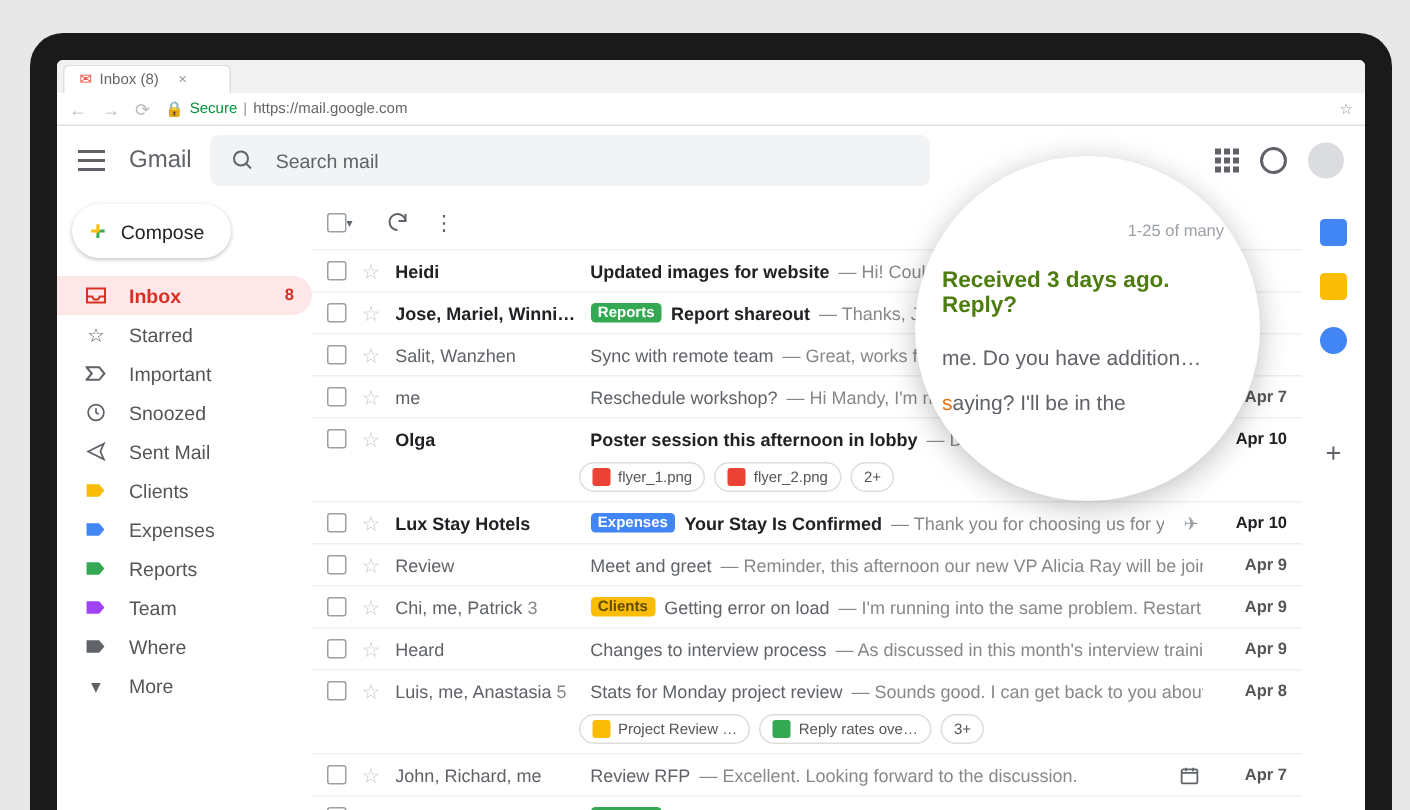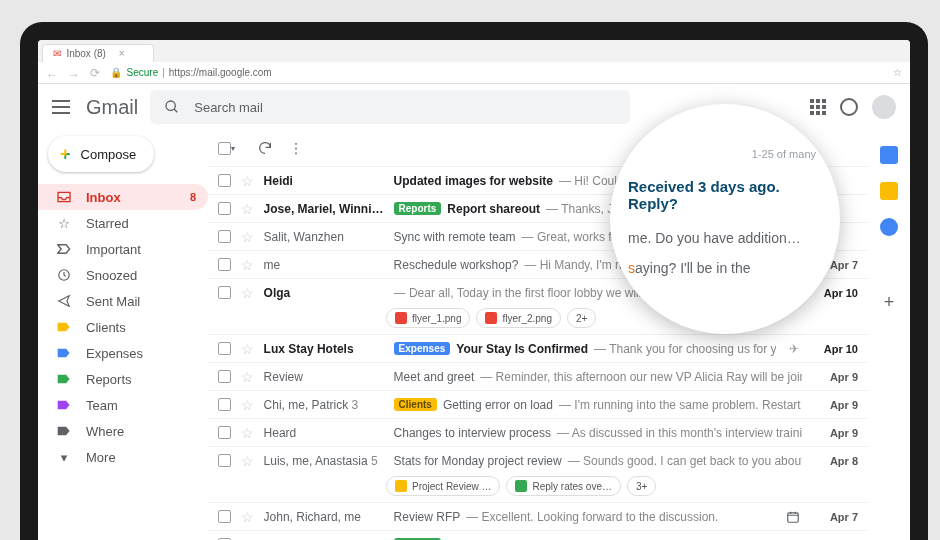--- a/index.html
+++ b/index.html
@@ -9,21 +9,21 @@
   .tabbar { height:22px; background:#f2f2f2; display:flex; align-items:flex-end; font-size:10px; color:#666; }
   .tab { background:#fff; border:1px solid #ddd; border-bottom:none; border-radius:4px 4px 0 0; padding:3px 28px 3px 10px; margin-left:4px; display:flex; align-items:center; gap:5px; }
   .addrbar { height:22px; background:#fff; border-bottom:1px solid #e0e0e0; display:flex; align-items:center; font-size:10px; color:#666; gap:10px; padding:0 8px;}
   .nav-arrow { color:#bbb; font-size:12px;}
   .addr { display:flex; align-items:center; gap:4px;}
   .lock { color:#0a8f3c; font-weight:bold; }
   
   .ghead { height:46px; display:flex; align-items:center; padding:0 14px; gap:12px; }
   .hamburger { width:18px; height:14px; display:flex; flex-direction:column; justify-content:space-between; }
   .hamburger span{ height:2px; background:#5f6368; }
-  .logo { display:flex; align-items:flex-end; gap:4px; font-size:20px; color:#5f6368; }
+  .logo { display:flex; align-items:flex-end; gap:4px; font-size:16px; color:#5f6368; }
   .search { flex:1; max-width:480px; height:34px; background:#f1f3f4; border-radius:6px; display:flex; align-items:center; padding:0 14px; color:#5f6368; gap:14px; font-size:13px;}
   .head-right { margin-left:auto; display:flex; align-items:center; gap:14px; }
   .grid-icon { width:16px; height:16px; display:grid; grid-template-columns:repeat(3,4px); grid-template-rows:repeat(3,4px); gap:2px;}
   .grid-icon span{ background:#5f6368;}
   .bell { width:18px; height:18px; border-radius:50%; border:2px solid #5f6368; position:relative;}
   .avatar { width:24px; height:24px; border-radius:50%; background:#dadce0;}
   
   .content { display:flex; height:calc(100% - 90px);}
   .sidebar { width:170px; padding-top:6px; font-size:13px; color:#202124; }
   .compose { margin:0 0 12px 10px; display:inline-flex; align-items:center; gap:10px; height:36px; padding:0 18px 0 12px; border-radius:20px; box-shadow:0 1px 3px rgba(0,0,0,.25); background:#fff; }
@@ -55,21 +55,21 @@
   .attach-row { display:flex; align-items:center; gap:6px; padding:2px 10px 6px 178px; border-top:none;}
   .chip { display:inline-flex; align-items:center; gap:5px; height:20px; padding:0 8px; border:1px solid #ddd; border-radius:10px; font-size:10px; color:#555; background:#fff;}
   .chip-icon { width:12px; height:12px; border-radius:2px;}
   .chip-more{ border-radius:10px;}
   
   .sidepanel { width:42px; display:flex; flex-direction:column; align-items:center; gap:18px; padding-top:16px;}
   .sp-icon { width:18px; height:18px; border-radius:3px;}
   
   .callout { position:absolute; top:64px; right:70px; width:230px; height:230px; border-radius:50%; background:#fff; box-shadow:0 4px 20px rgba(0,0,0,.25); display:flex; flex-direction:column; justify-content:center; padding:0 18px; font-size:13px; color:#5f6368; overflow:hidden;}
   .callout .c1 { color:#9aa0a6; font-size:11px; text-align:right; margin-bottom:18px; padding-right:6px;}
-  .callout .c2 { color:#0c4a6e; font-weight:700; font-size:15px; margin-bottom:18px;}
+  .callout .c2 { color:#4d7c0f; font-weight:700; font-size:15px; margin-bottom:18px;}
   .callout .c3, .callout .c4 { font-size:14px; color:#5f6368; margin-bottom:14px; white-space:nowrap; overflow:hidden; text-overflow:clip;}
   .callout .nudge { color:#e8710a;}
   svg { display:block;}
 </style>
 </head>
 <body>
 
 <div class="frame">
 
   <div class="tabbar">
@@ -281,20 +281,21 @@
               <span class="subject">Reschedule workshop?</span> 
               <span class="snippet">— Hi Mandy, I'm no longer abl…</span>
             </span>
             <span class="date">Apr 7</span>
           </div>
           <div class="row unread">
             <div class="chk"></div>
             <span class="star">☆</span>
             <span class="sender">Olga</span>
             <span class="body">
+              <span class="subject">Poster session this afternoon in lobby</span> 
               <span class="snippet">— Dear all, Today in the first floor lobby we will …</span>
             </span>
             <span class="right-icon">
               <svg width="14" height="14" viewBox="0 0 24 24" fill="none" stroke="#5f6368" stroke-width="2">
                 <path d="M21 11l-9 9a5 5 0 01-7-7l9-9a3 3 0 014 4l-9 9a1 1 0 01-1.5-1.5L15 8"></path>
               </svg>
             </span>
             <span class="date">Apr 10</span>
           </div>
           <div class="attach-row">

